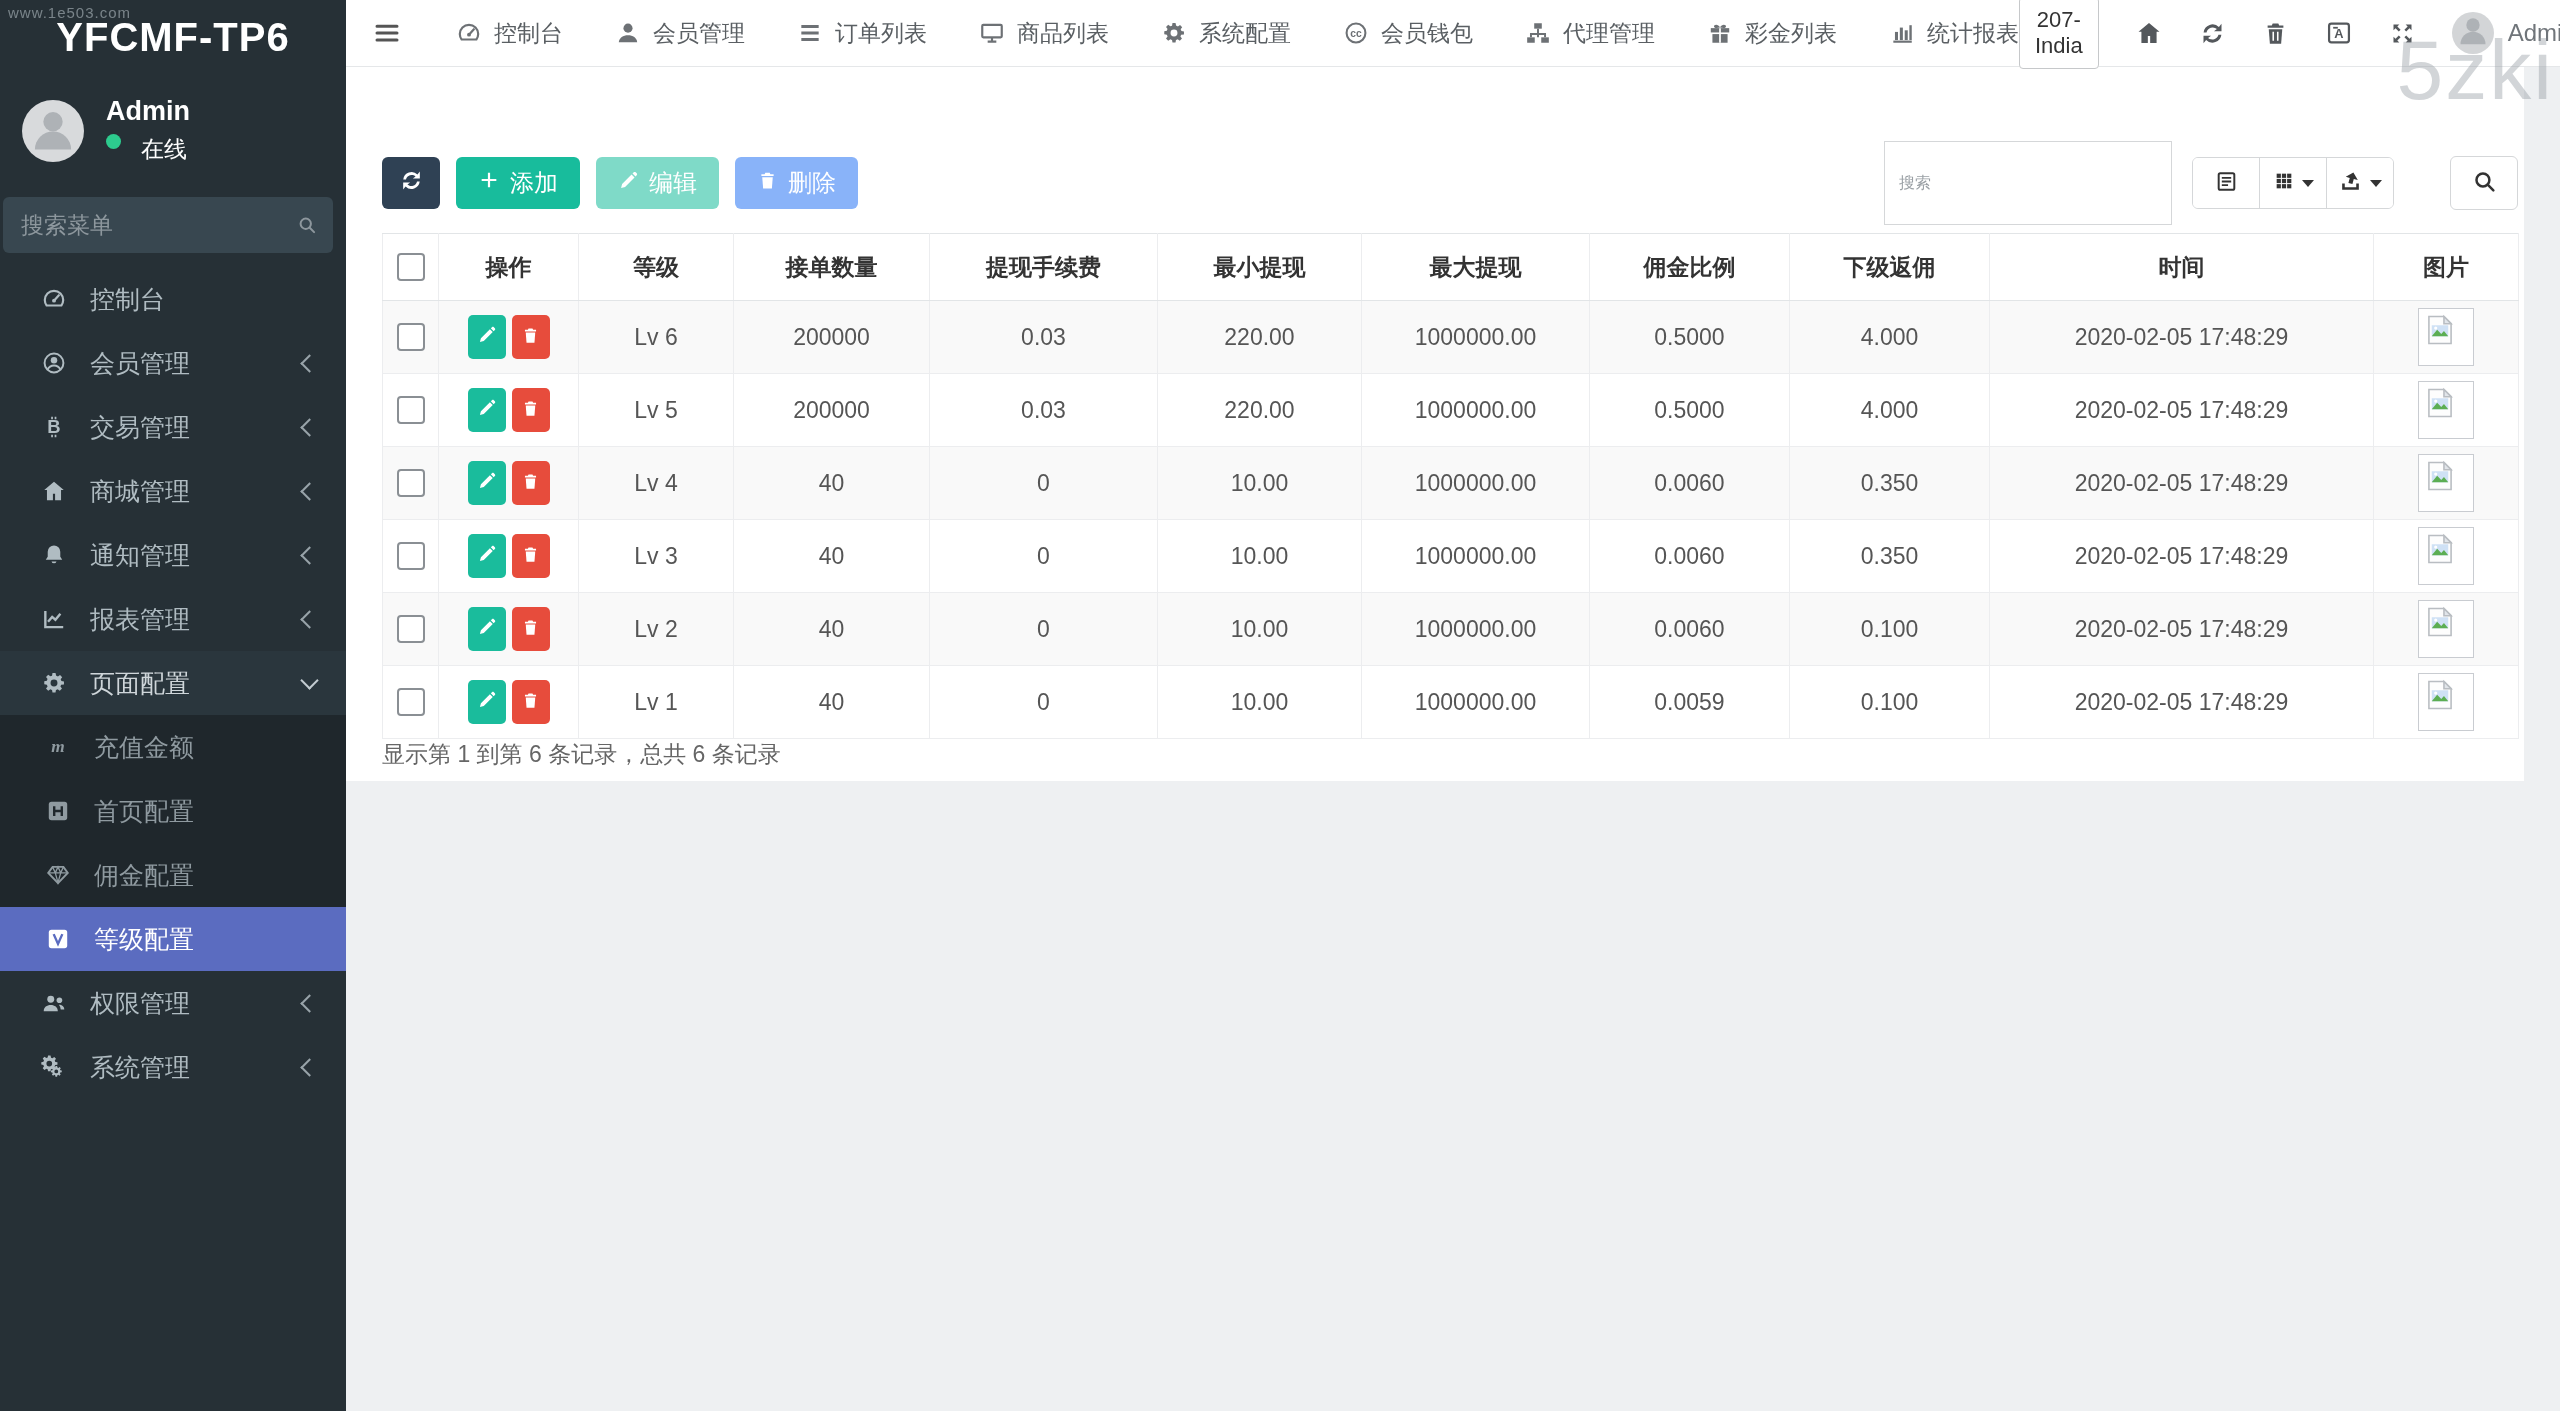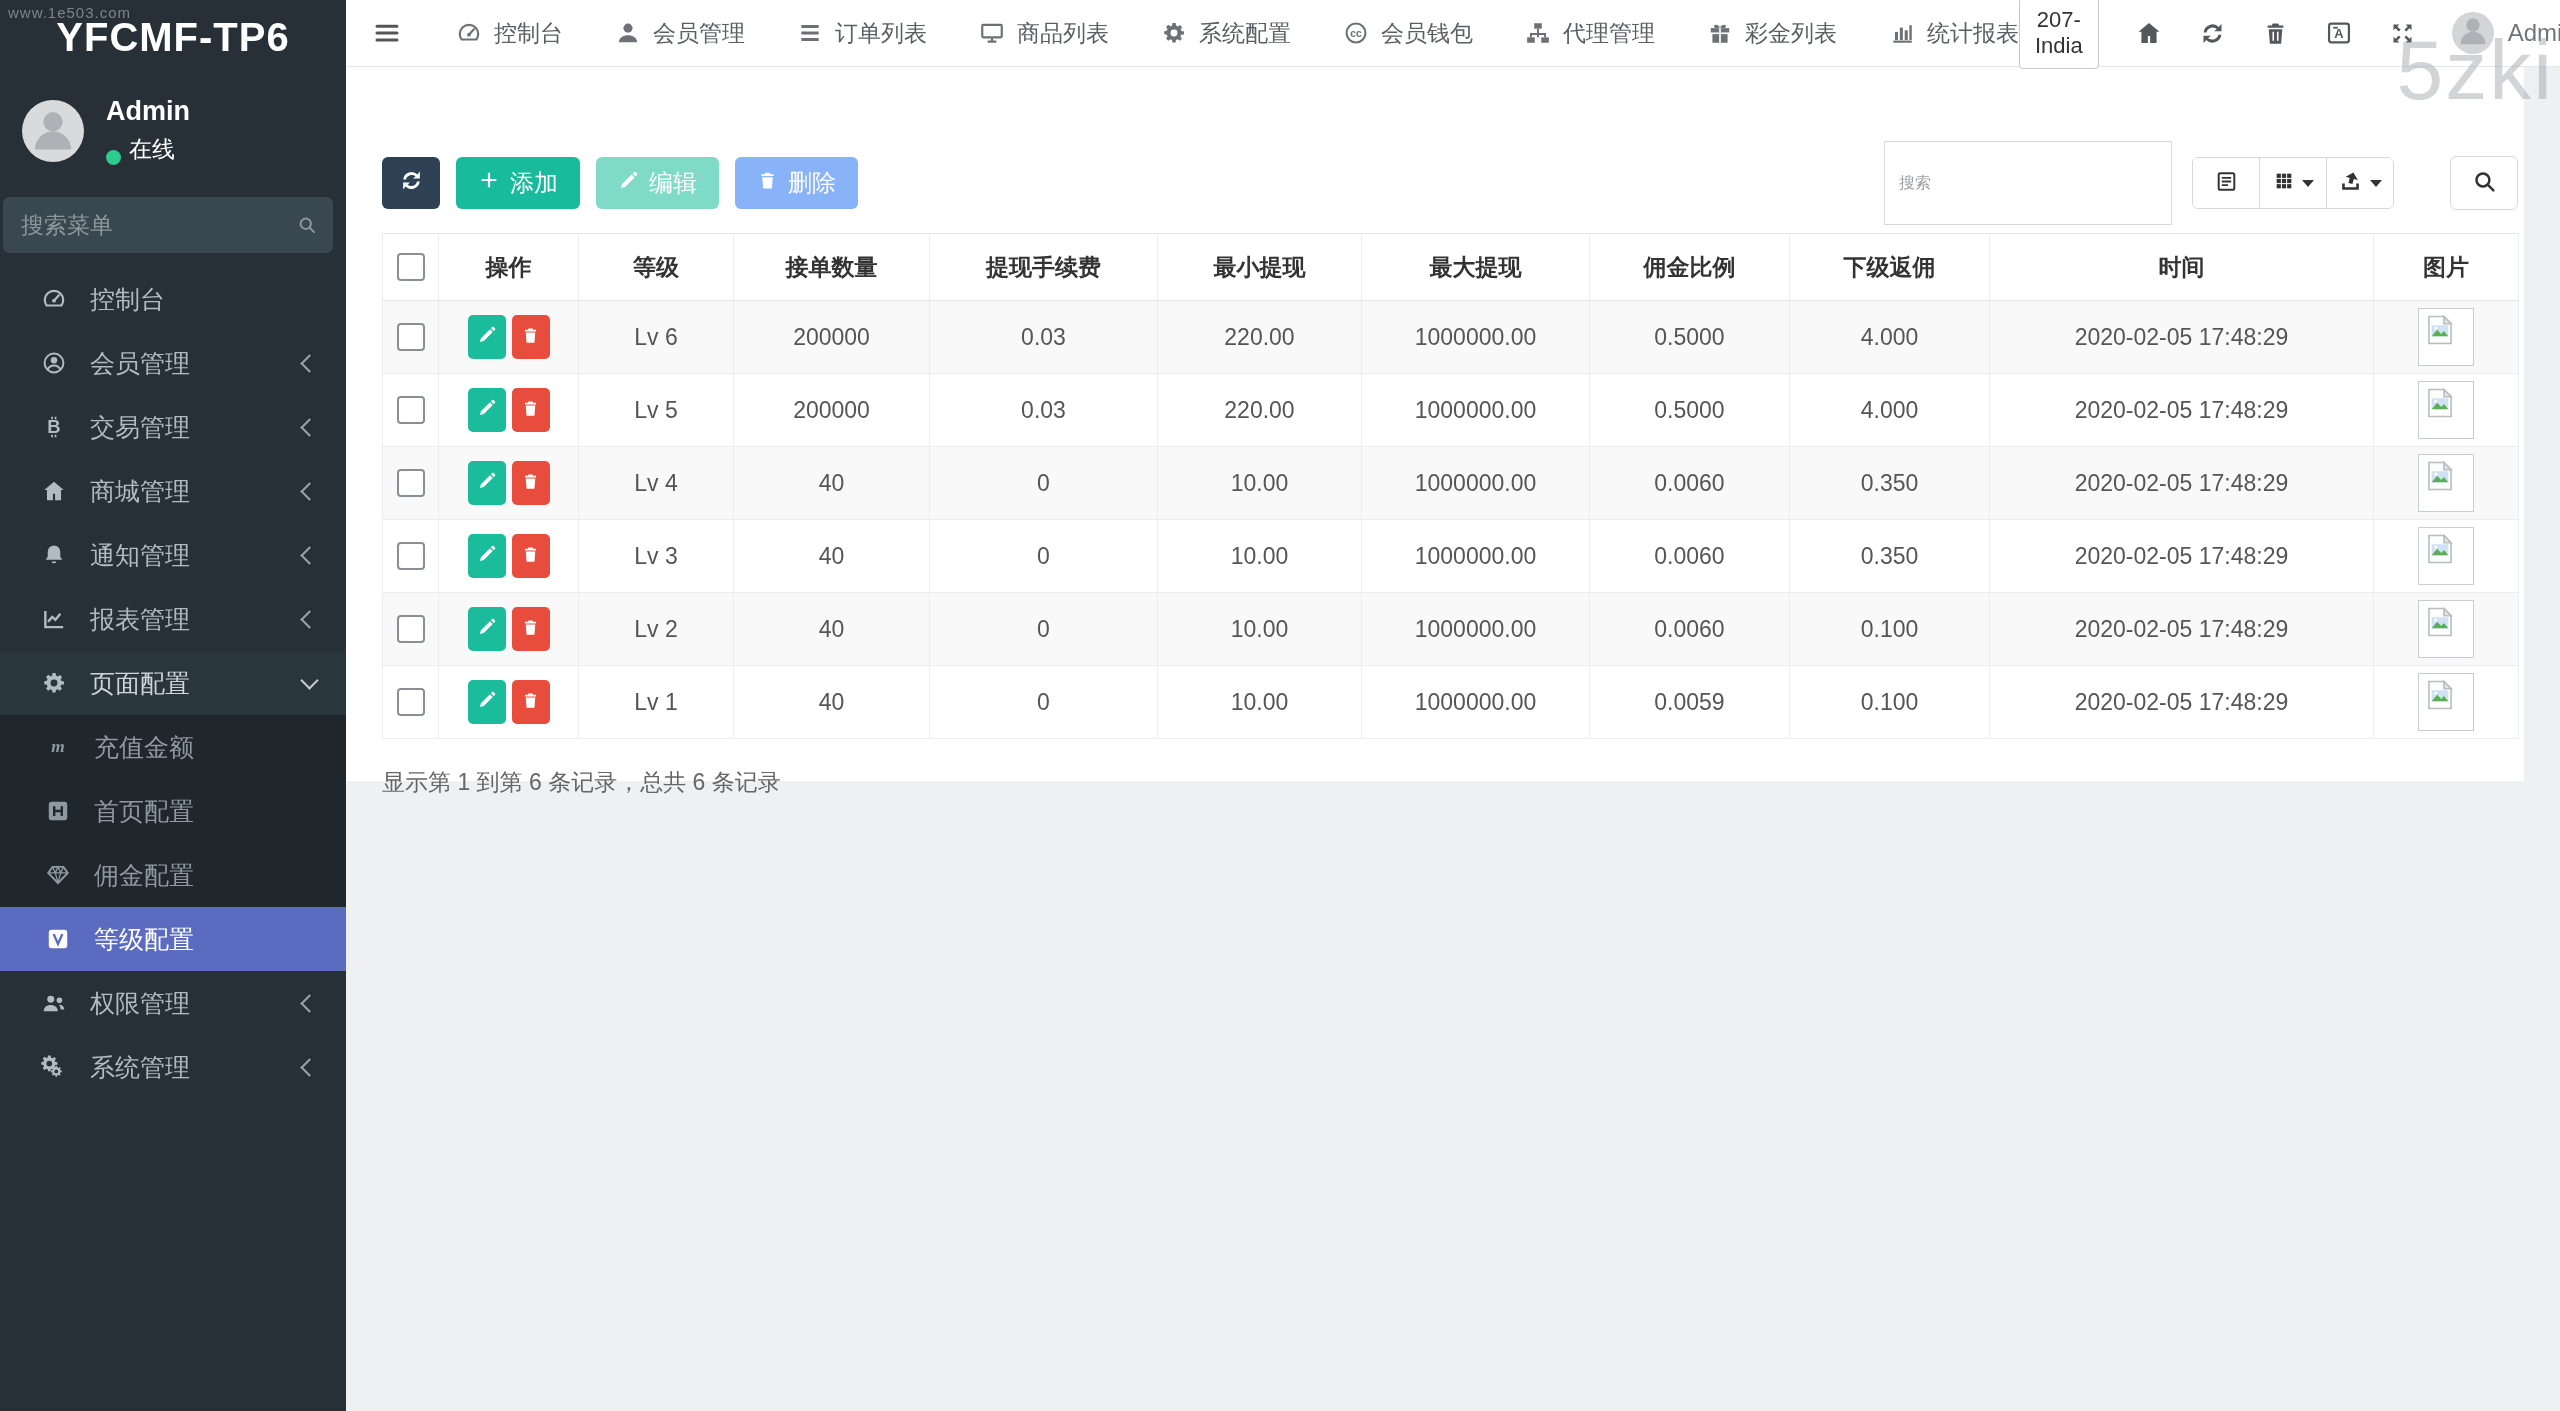--- a/index.html
+++ b/index.html
@@ -5,21 +5,21 @@
   html,body{margin:0;padding:0}
   body{width:2560px;height:1411px;position:relative;overflow:hidden;background:#fff;
        font-family:"Liberation Sans","DejaVu Sans",sans-serif;color:#444}
 
   
   #sidebar{position:absolute;left:0;top:0;width:346px;height:1411px;background:#263036;z-index:3}
   .logo{height:74px;display:flex;align-items:center;justify-content:center;color:#fff;font-size:40px;font-weight:bold;letter-spacing:1px}
   .profile{display:flex;align-items:center;padding:22px 0 8px 22px;gap:22px}
   .avatar-circle{width:62px;height:62px;border-radius:50%;background:#d8dadc;overflow:hidden;display:flex;align-items:flex-end;justify-content:center;flex:none}
   .profile-name{color:#fff;font-size:27px;font-weight:bold;margin-bottom:7px}
-  .status{display:flex;align-items:flex-end;gap:8px;color:#fff;font-size:23px}
+  .status{display:flex;align-items:flex-start;gap:20px;color:#fff;font-size:23px}
   .dot{width:15px;height:15px;border-radius:50%;background:#2dcb8e}
   .menu-search{margin:24px 13px 8px 3px;background:#384750;border-radius:6px;height:56px;display:flex;align-items:center;padding:0 16px}
   .menu-search input{flex:1;background:transparent;border:none;outline:none;color:#cfd6da;font-size:23px;min-width:0}
   .menu-search input::placeholder{color:#8d979d}
   .ms-ico{color:#8d979d;display:flex}
   #side-menu{margin-top:14px}
   .s-item{height:64px;display:flex;align-items:center;padding:0 30px 0 36px;color:#b0bcc2;font-size:25px;cursor:pointer}
   .s-icon{width:36px;display:flex;justify-content:center;margin-right:18px;color:#b0bcc2;flex:none}
   .s-label{flex:1;white-space:nowrap}
   .chev-left{width:11px;height:11px;border-top:2px solid #98a3a9;border-left:2px solid #98a3a9;transform:rotate(-45deg);flex:none}
@@ -68,21 +68,21 @@
   table{border-collapse:collapse;table-layout:fixed;width:2136px;margin-top:8px;font-size:23px;color:#555}
   th,td{border:1px solid #ecedef;text-align:center;vertical-align:middle;overflow:hidden}
   th{height:64px;color:#333;font-weight:bold;border-top-color:#e2e5e7;border-bottom-color:#e2e5e7}
   td{height:70px}
   tr.stripe td{background:#f9f9f9}
   .checkbox{display:inline-block;width:24px;height:24px;border:2px solid #8a8f94;border-radius:4px;background:#fff;cursor:pointer;vertical-align:middle}
   .row-btn{display:inline-flex;width:38px;height:44px;border-radius:5px;align-items:center;justify-content:center;color:#fff;cursor:pointer;vertical-align:middle}
   .row-btn.edit{background:#1abc9c;margin-right:6px}
   .row-btn.del{background:#e74c3c}
   .img-box{display:inline-block;width:56px;height:58px;border:1px solid #c9ccd1;background:#fff;text-align:left;padding:2px;box-sizing:border-box}
-  .table-footer{margin-top:28px;font-size:23px;color:#666}
+  .table-footer{font-size:23px;color:#666}
 
   
   #wm-tl{position:absolute;left:8px;top:4px;font-size:15px;color:rgba(190,200,206,.55);z-index:6;letter-spacing:1px;pointer-events:none}
   #wm-tr{position:absolute;right:6px;top:22px;font-size:84px;color:rgba(148,155,161,.42);z-index:6;letter-spacing:2px;pointer-events:none}
 </style>
 </head>
 <body>
 
 <div id="sidebar">
   <div class="logo">YFCMF-TP6</div>

